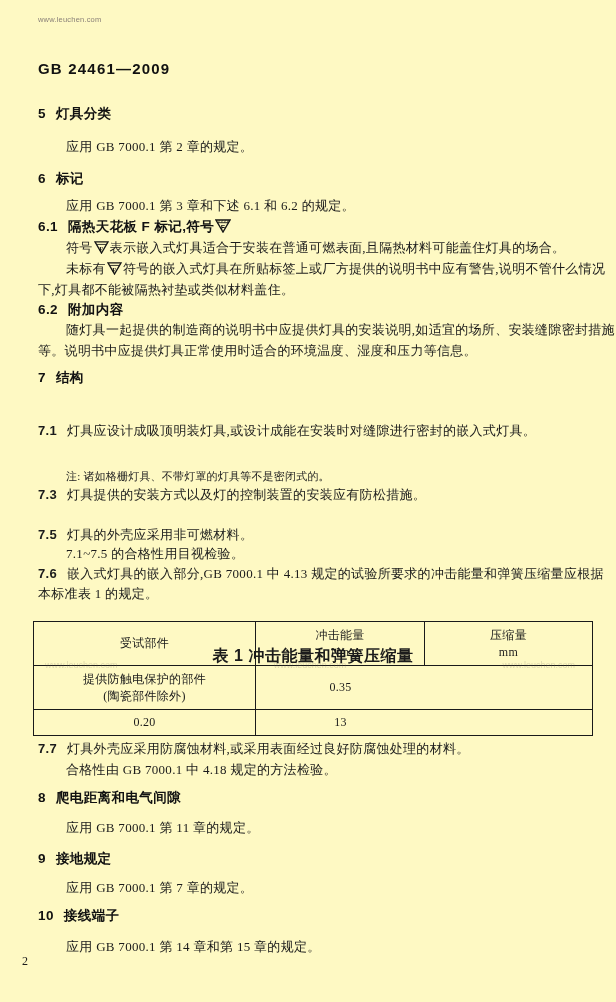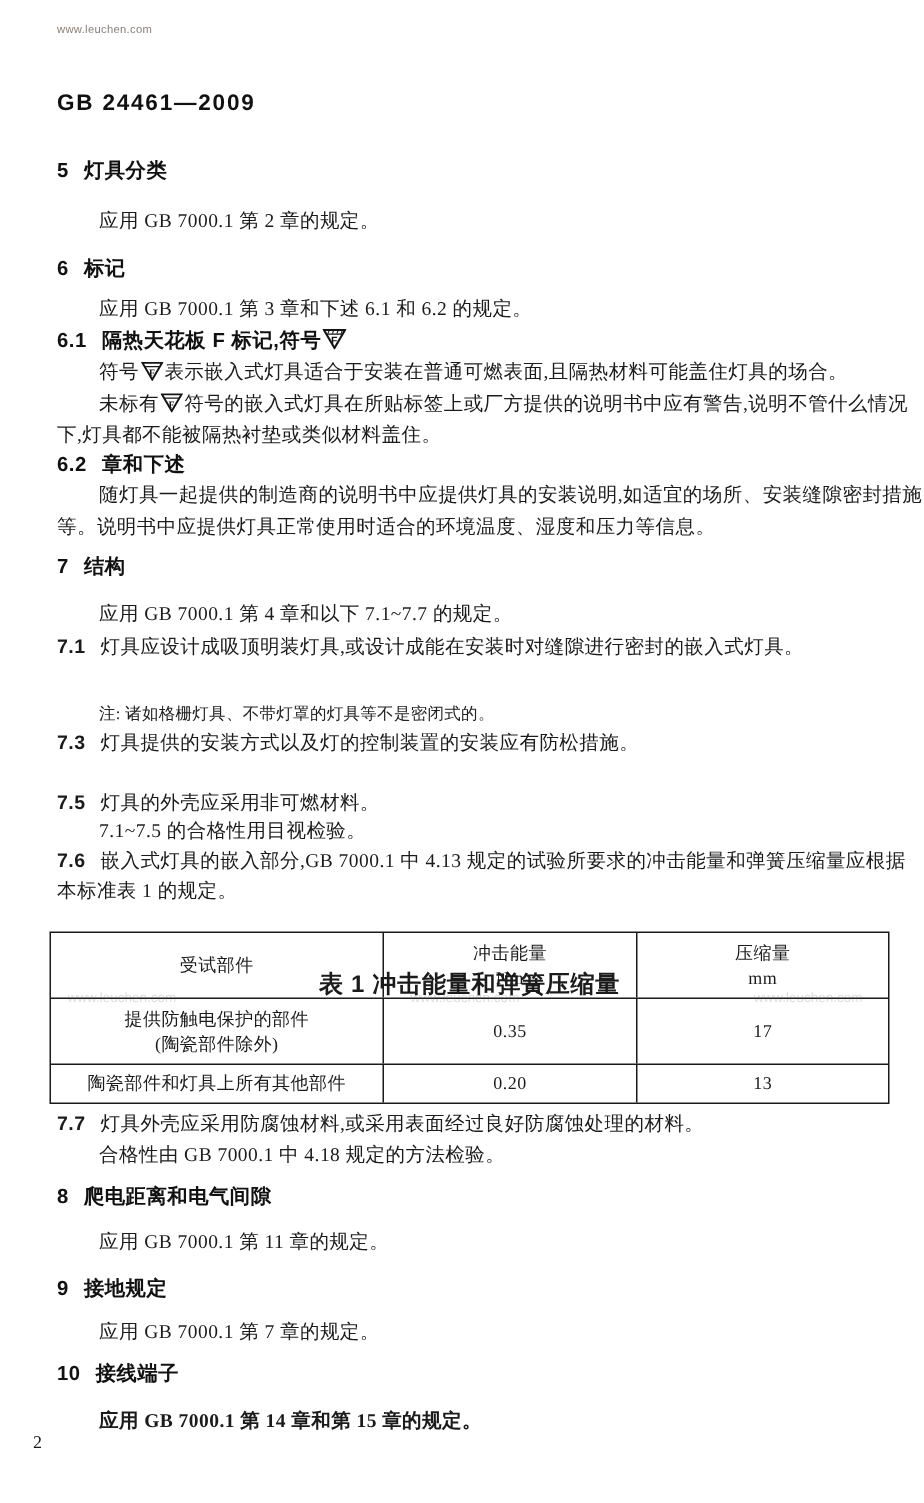--- a/index.html
+++ b/index.html
@@ -1,19 +1,19 @@
 <!DOCTYPE html>
 <html><head>
 <meta charset="utf-8">
 <style>
   html,body{margin:0;padding:0;background:#e8e8e8;}
   .page{
     position:relative;
     width:616px;height:1002px;
-    background:#ffffff;
+    background:#fef9c3;
     overflow:hidden;
     font-family:"Liberation Serif", serif;
     color:#1b1b1b;
   }
   .ln{
     position:absolute;
     white-space:nowrap;
     font-size:13px;
     letter-spacing:0.3px;
     line-height:16px;
@@ -117,26 +117,25 @@
       </svg><span>符号的嵌入式灯具在所贴标签上或厂方提供的说明书中应有警告,说明不管什么情况</span></div>
 
   <div class="ln" style="top:240px;left:66px;"><span>符号</span><svg class="fmark" width="15" height="13" viewBox="0 0 16 14">
         <polygon points="1,1 15,1 8,13" fill="none" stroke="#151515" stroke-width="1.4"></polygon>
         <line x1="2.4" y1="3.7" x2="13.6" y2="3.7" stroke="#151515" stroke-width="0.9"></line>
         <text x="8" y="10.6" text-anchor="middle" font-size="7" font-weight="bold" fill="#151515">F</text>
       </svg><span>表示嵌入式灯具适合于安装在普通可燃表面,且隔热材料可能盖住灯具的场合。</span></div>
 
   <div class="ln" style="top:282px;left:38px;">下,灯具都不能被隔热衬垫或类似材料盖住。</div>
 
-  <div class="ln h" style="top:302px;left:38px;"><span class="num">6.2</span><span>章和下述</span></div>
+  <div class="ln h" style="top:302px;left:38px;"><span class="num">6.2</span><span>附加内容</span></div>
   <div class="ln" style="top:322px;left:66px;">随灯具一起提供的制造商的说明书中应提供灯具的安装说明,如适宜的场所、安装缝隙密封措施</div>
   <div class="ln" style="top:343px;left:38px;">等。说明书中应提供灯具正常使用时适合的环境温度、湿度和压力等信息。</div>
 
   <div class="ln h" style="top:370px;left:38px;"><span class="num">7</span><span>结构</span></div>
-  <div class="ln" style="top:401px;left:66px;">应用 GB 7000.1 第 4 章和以下 7.1~7.7 的规定。</div>
 
   <div class="ln" style="top:423px;left:38px;"><span class="num">7.1</span><span>灯具应设计成吸顶明装灯具,或设计成能在安装时对缝隙进行密封的嵌入式灯具。</span></div>
   <div class="ln note" style="top:468px;left:66px;">注: 诸如格栅灯具、不带灯罩的灯具等不是密闭式的。</div>
   <div class="ln" style="top:487px;left:38px;"><span class="num">7.3</span><span>灯具提供的安装方式以及灯的控制装置的安装应有防松措施。</span></div>
   <div class="ln" style="top:527px;left:38px;"><span class="num">7.5</span><span>灯具的外壳应采用非可燃材料。</span></div>
   <div class="ln" style="top:546px;left:66px;">7.1~7.5 的合格性用目视检验。</div>
   <div class="ln" style="top:566px;left:38px;"><span class="num">7.6</span><span>嵌入式灯具的嵌入部分,GB 7000.1 中 4.13 规定的试验所要求的冲击能量和弹簧压缩量应根据</span></div>
   <div class="ln" style="top:586px;left:38px;">本标准表 1 的规定。</div>
 
   <div class="caption" style="top:602px;left:33px;width:560px;">表 1  冲击能量和弹簧压缩量</div>
@@ -156,28 +155,22 @@
         </div>
     </div>
     <div class="trow r1">
       <div class="tc">
           <div>提供防触电保护的部件</div>
           <div>(陶瓷部件除外)</div>
         </div>
       <div class="tc">
           <div>0.35</div>
         </div>
-      <div class="tc">
-          <div>17</div>
-        </div>
     </div>
     <div class="trow r2">
-      <div class="tc">
-          <div>陶瓷部件和灯具上所有其他部件</div>
-        </div>
       <div class="tc">
           <div>0.20</div>
         </div>
       <div class="tc">
           <div>13</div>
         </div>
     </div>
   </div>
 
   <div class="wm-row" style="top:660px;left:45px;width:530px;">
@@ -189,17 +182,17 @@
   <div class="ln" style="top:741px;left:38px;"><span class="num">7.7</span><span>灯具外壳应采用防腐蚀材料,或采用表面经过良好防腐蚀处理的材料。</span></div>
   <div class="ln" style="top:762px;left:66px;">合格性由 GB 7000.1 中 4.18 规定的方法检验。</div>
 
   <div class="ln h" style="top:790px;left:38px;"><span class="num">8</span><span>爬电距离和电气间隙</span></div>
   <div class="ln" style="top:820px;left:66px;">应用 GB 7000.1 第 11 章的规定。</div>
 
   <div class="ln h" style="top:851px;left:38px;"><span class="num">9</span><span>接地规定</span></div>
   <div class="ln" style="top:880px;left:66px;">应用 GB 7000.1 第 7 章的规定。</div>
 
   <div class="ln h" style="top:908px;left:38px;"><span class="num">10</span><span>接线端子</span></div>
-  <div class="ln" style="top:939px;left:66px;font-weight:bold;">应用 GB 7000.1 第 14 章和第 15 章的规定。</div>
+  <div class="ln" style="top:939px;left:66px;">应用 GB 7000.1 第 14 章和第 15 章的规定。</div>
 
   <div class="ln pageno" style="top:953px;left:22px;">2</div>
 
 </div>
 
 </body></html>

